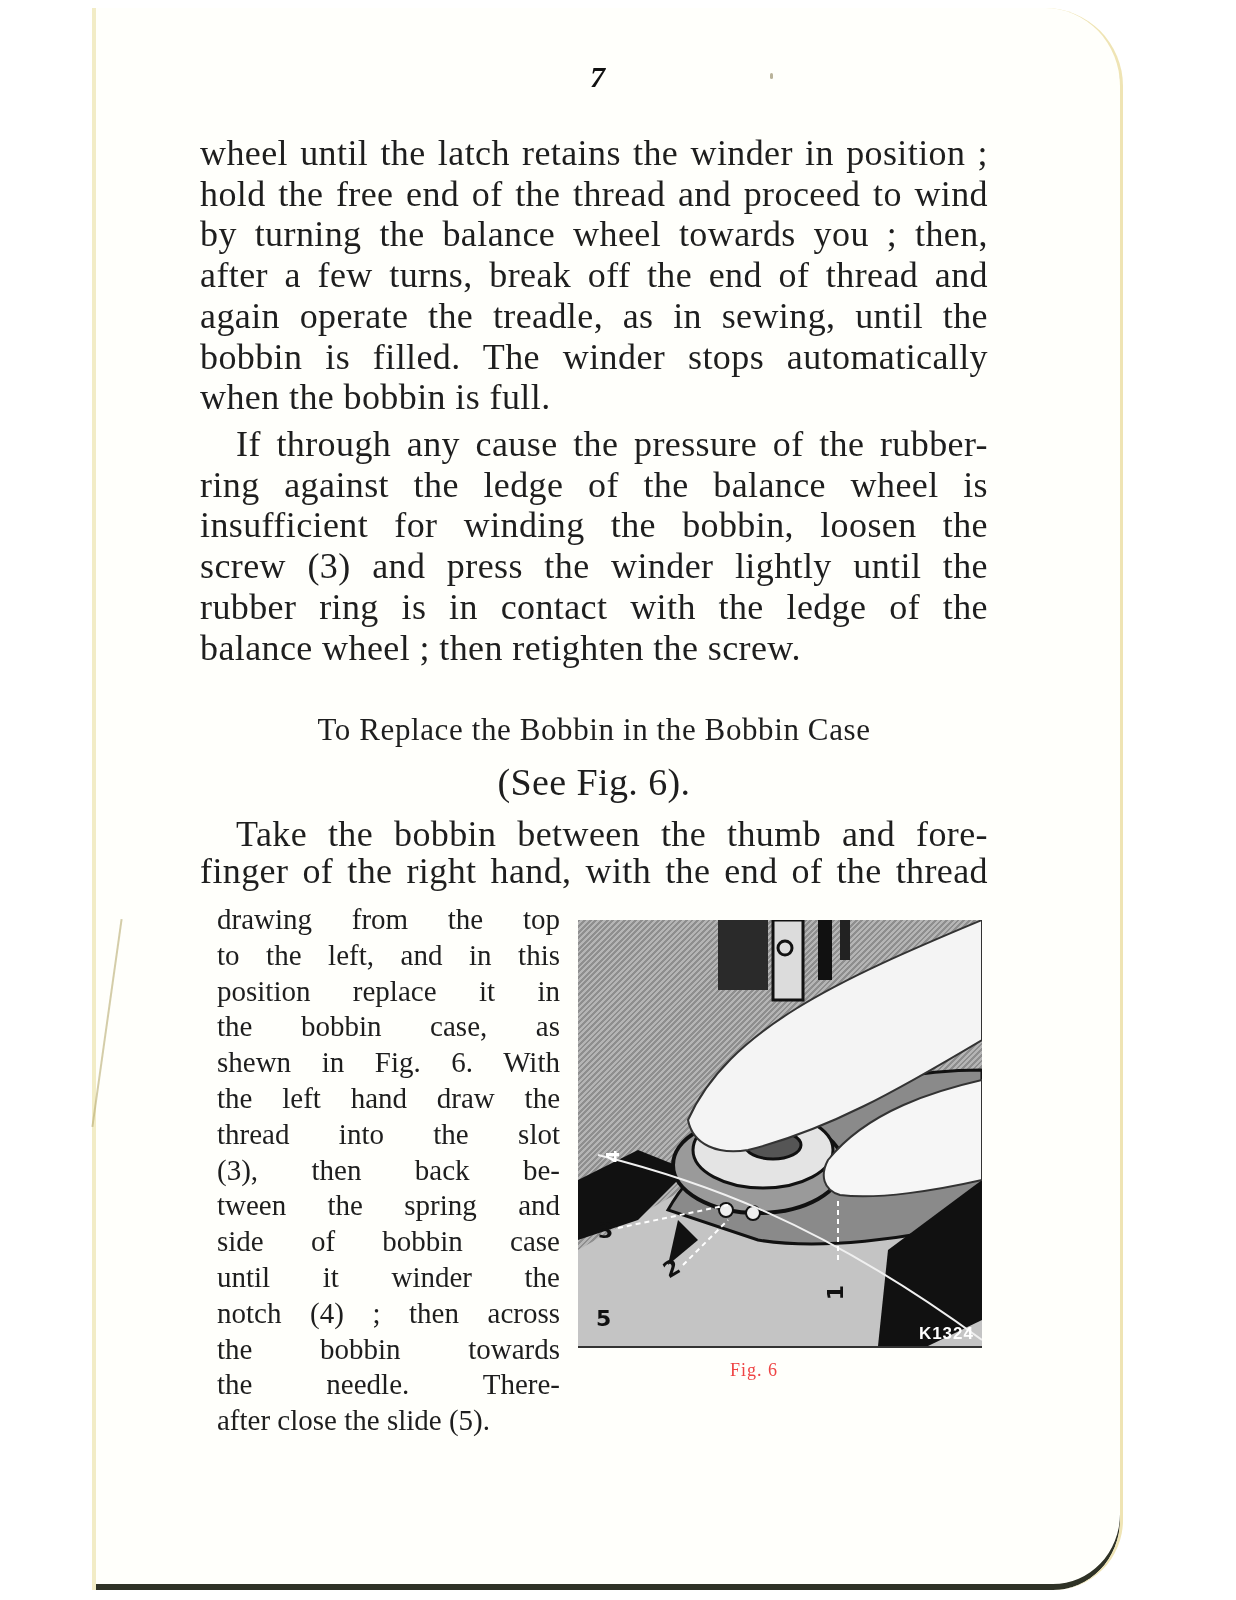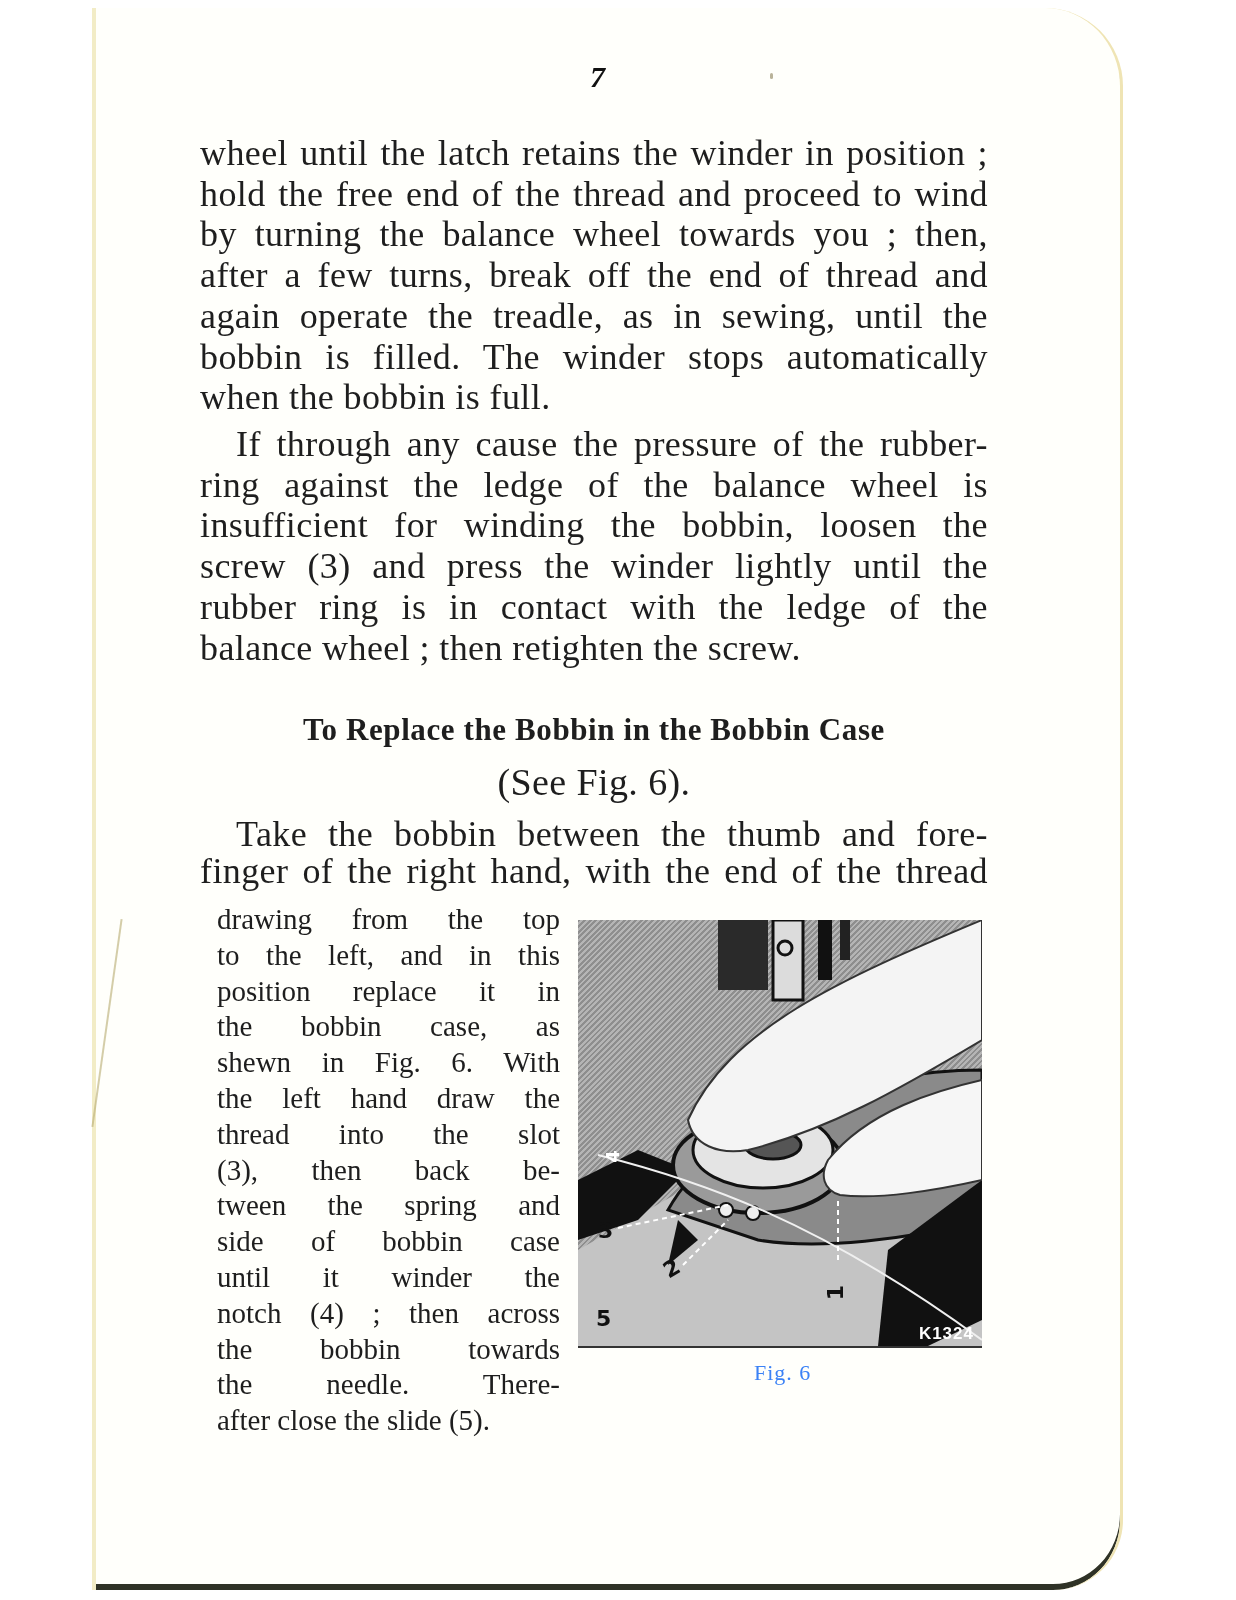--- a/index.html
+++ b/index.html
@@ -29,21 +29,21 @@
   .para {
     position: absolute; left: 200px; width: 788px;
     font-size: 36px; line-height: 40.7px; text-align: justify; margin: 0;
     letter-spacing: 0.4px;
   }
   .para .line { display: block; text-align: justify; text-align-last: justify; white-space: nowrap; }
   .para .line.last { text-align-last: left; }
   .indent { padding-left: 36px; }
   .heading {
     position: absolute; left: 200px; width: 788px; top: 712px; text-align: center;
-    font-size: 31px; font-weight: bold; letter-spacing: 0.6px;
+    font-size: 31px; font-weight: normal; letter-spacing: 0.6px;
   }
   .subheading {
     position: absolute; left: 200px; width: 788px; top: 760px; text-align: center;
     font-size: 38px; letter-spacing: 0.4px;
   }
   .narrow {
     position: absolute; left: 205px; width: 343px; top: 890px;
     font-size: 29px; line-height: 35.8px; margin: 12px;
   }
   .narrow .line { display: block; text-align: justify; text-align-last: justify; white-space: nowrap; }
@@ -56,21 +56,21 @@
   }
   .fig-label {
     position: absolute; font-family: "DejaVu Sans", sans-serif; font-weight: bold; color: #111;
     font-size: 22px;
   }
   .fig-code {
     position: absolute; right: 8px; bottom: 2px; color: #fff; font-family: Liberation Sans, sans-serif;
     font-weight: bold; font-size: 17px; letter-spacing: 1px;
   }
   .caption {
-    position: absolute; left: 754px; top: 1360px; font-size: 22px; letter-spacing: 1px; color: #3b82f6;
+    position: absolute; left: 730px; top: 1360px; font-size: 18px; letter-spacing: 1px; color: #ef4444;
   }
 </style>
 </head>
 <body>
 
 <div class="page">
 </div>
 
 <div class="pagenum">7</div>
 <div class="speck" style="left:770px;top:73px;"></div>

